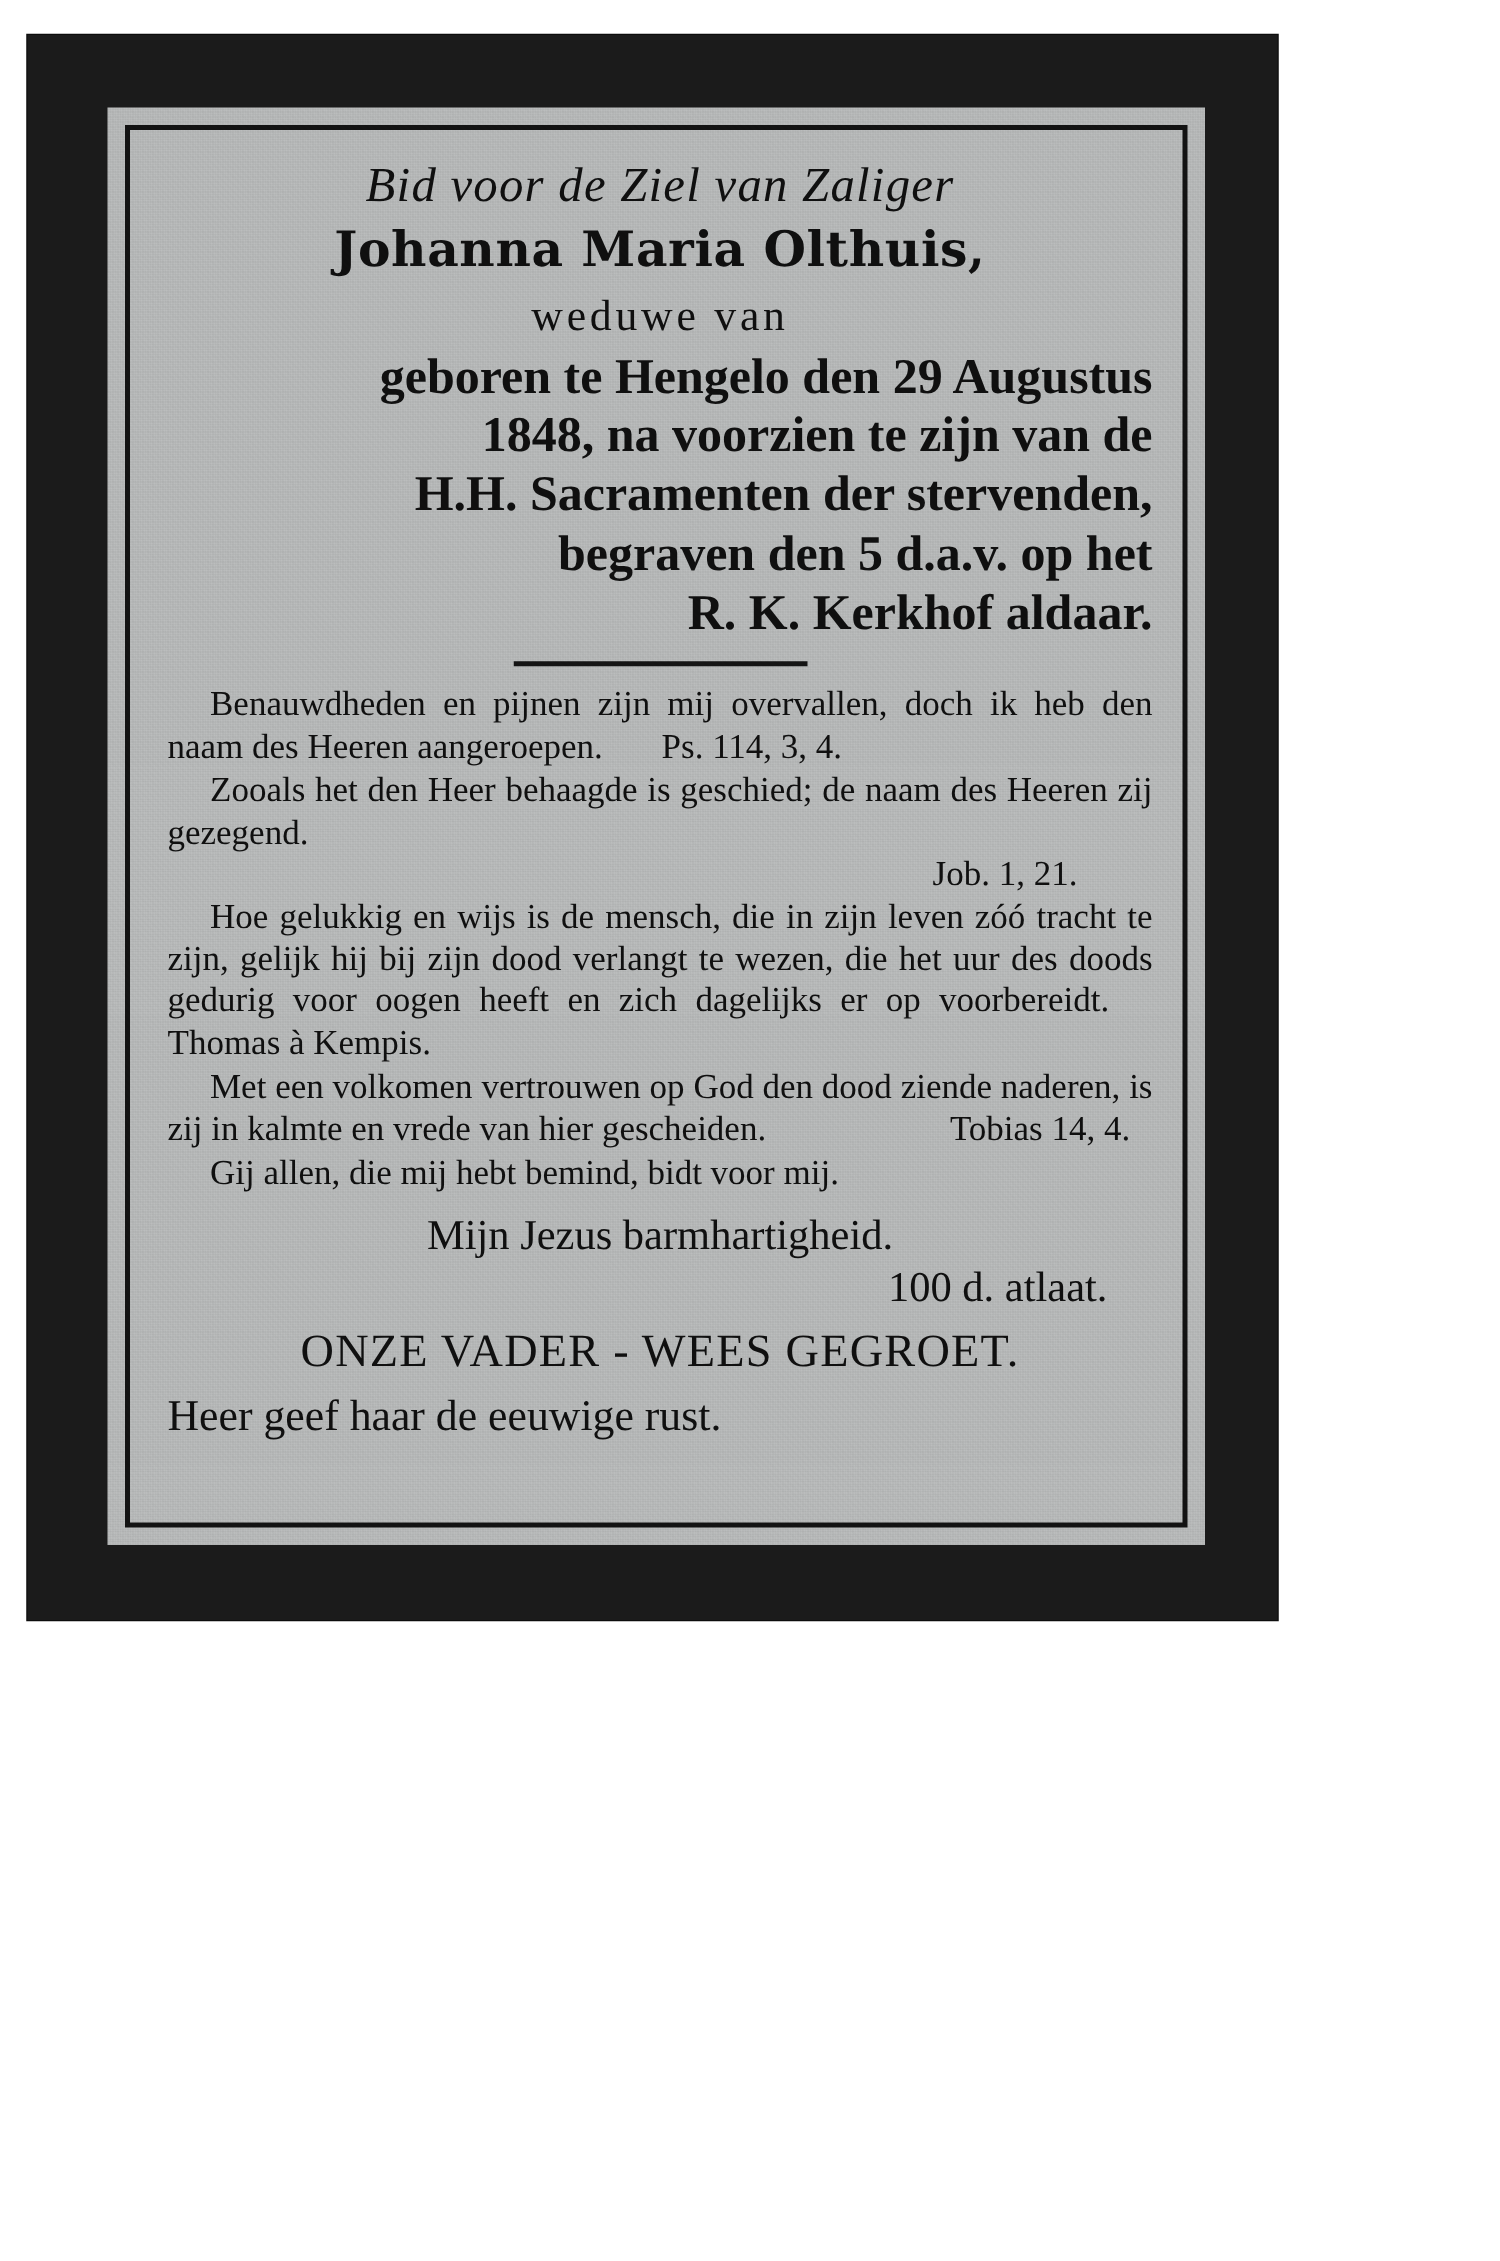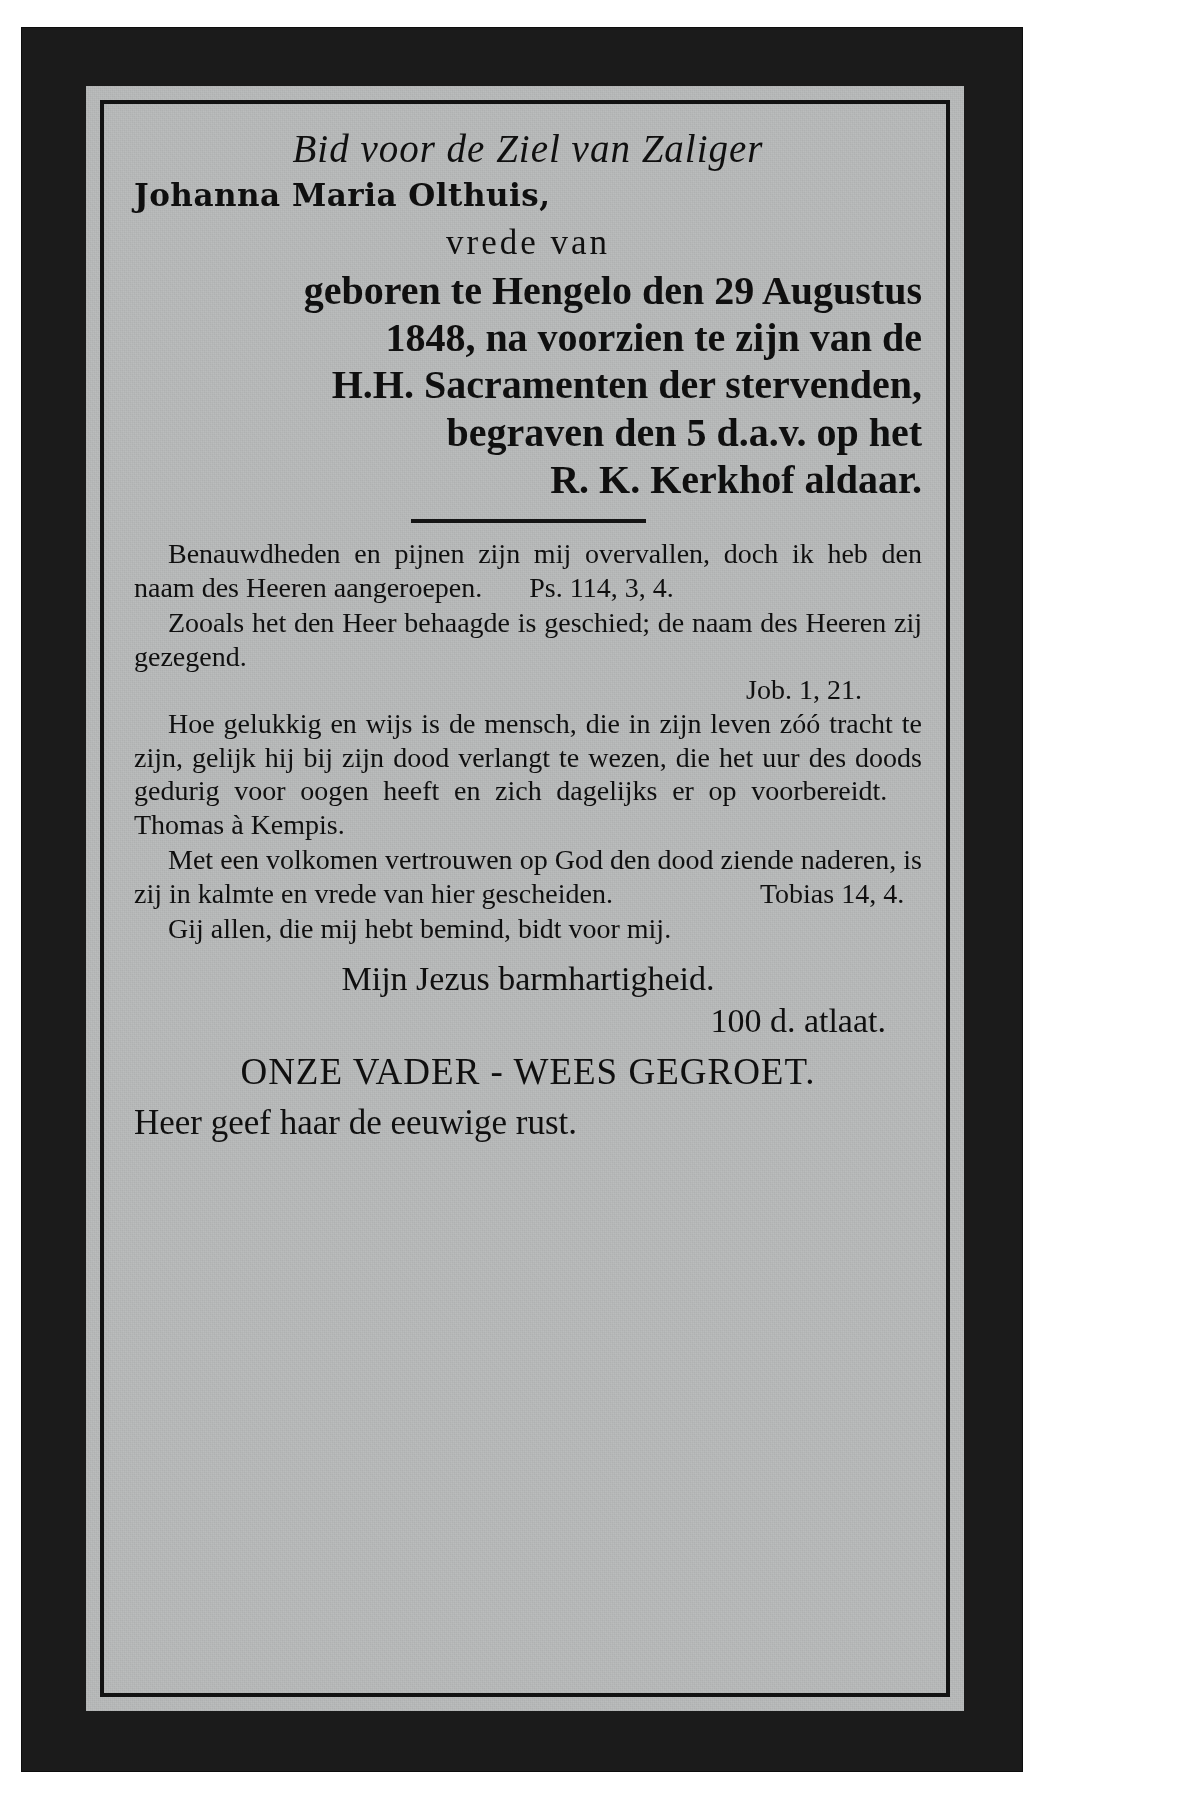--- a/index.html
+++ b/index.html
@@ -12,21 +12,21 @@
     height: 1809px;
     font-family: "Liberation Serif", serif;
     overflow: hidden;
   }
 
   .card-outer {
     position: absolute;
     left: 22px;
     top: 28px;
     width: 1000px;
-    height: 1743px;
+    height: 1268px;
     background: #1b1b1b;
     box-shadow: 0 0 0 1px #0d0d0d;
   }
   
   .card-outer::before {
     content: "";
     position: absolute;
     inset: 0;
     background:
       radial-gradient(circle at 12% 18%, rgba(255,255,255,.07) 0 2px, transparent 3px),
@@ -68,21 +68,22 @@
 
   .line-header {
     text-align: center;
     font-style: italic;
     font-size: 39px;
     letter-spacing: 1px;
     margin: 12px 0 2px 0;
     font-family: "Liberation Serif", serif;
   }
   .name-main {
-    font-size: 31px;
+    text-align: center;
+    font-size: 39px;
     font-weight: bold;
     letter-spacing: 0.5px;
     margin: 6px 0 2px 0;
     font-family: "DejaVu Serif", serif;
   }
   .weduwe {
     text-align: center;
     font-size: 35px;
     letter-spacing: 3px;
     margin: 10px 0 4px 0;
@@ -158,21 +159,21 @@
 
 <div class="card-outer">
   <div class="card-inner">
     <div class="frame-line"></div>
     <div class="content">
 
       <div class="line-header">Bid voor de Ziel van Zaliger</div>
 
       <div class="name-main">Johanna Maria Olthuis,</div>
 
-      <div class="weduwe">vrede van</div>
+      <div class="weduwe">weduwe van</div>
 
 
       <div class="bio">
         <div>geboren te Hengelo den 29 Augustus</div>
         <div>1848, na voorzien te zijn van de</div>
         <div>H.H. Sacramenten der stervenden,</div>
         <div>begraven den 5 d.a.v. op het</div>
         <div>R. K. Kerkhof aldaar.</div>
       </div>
 

